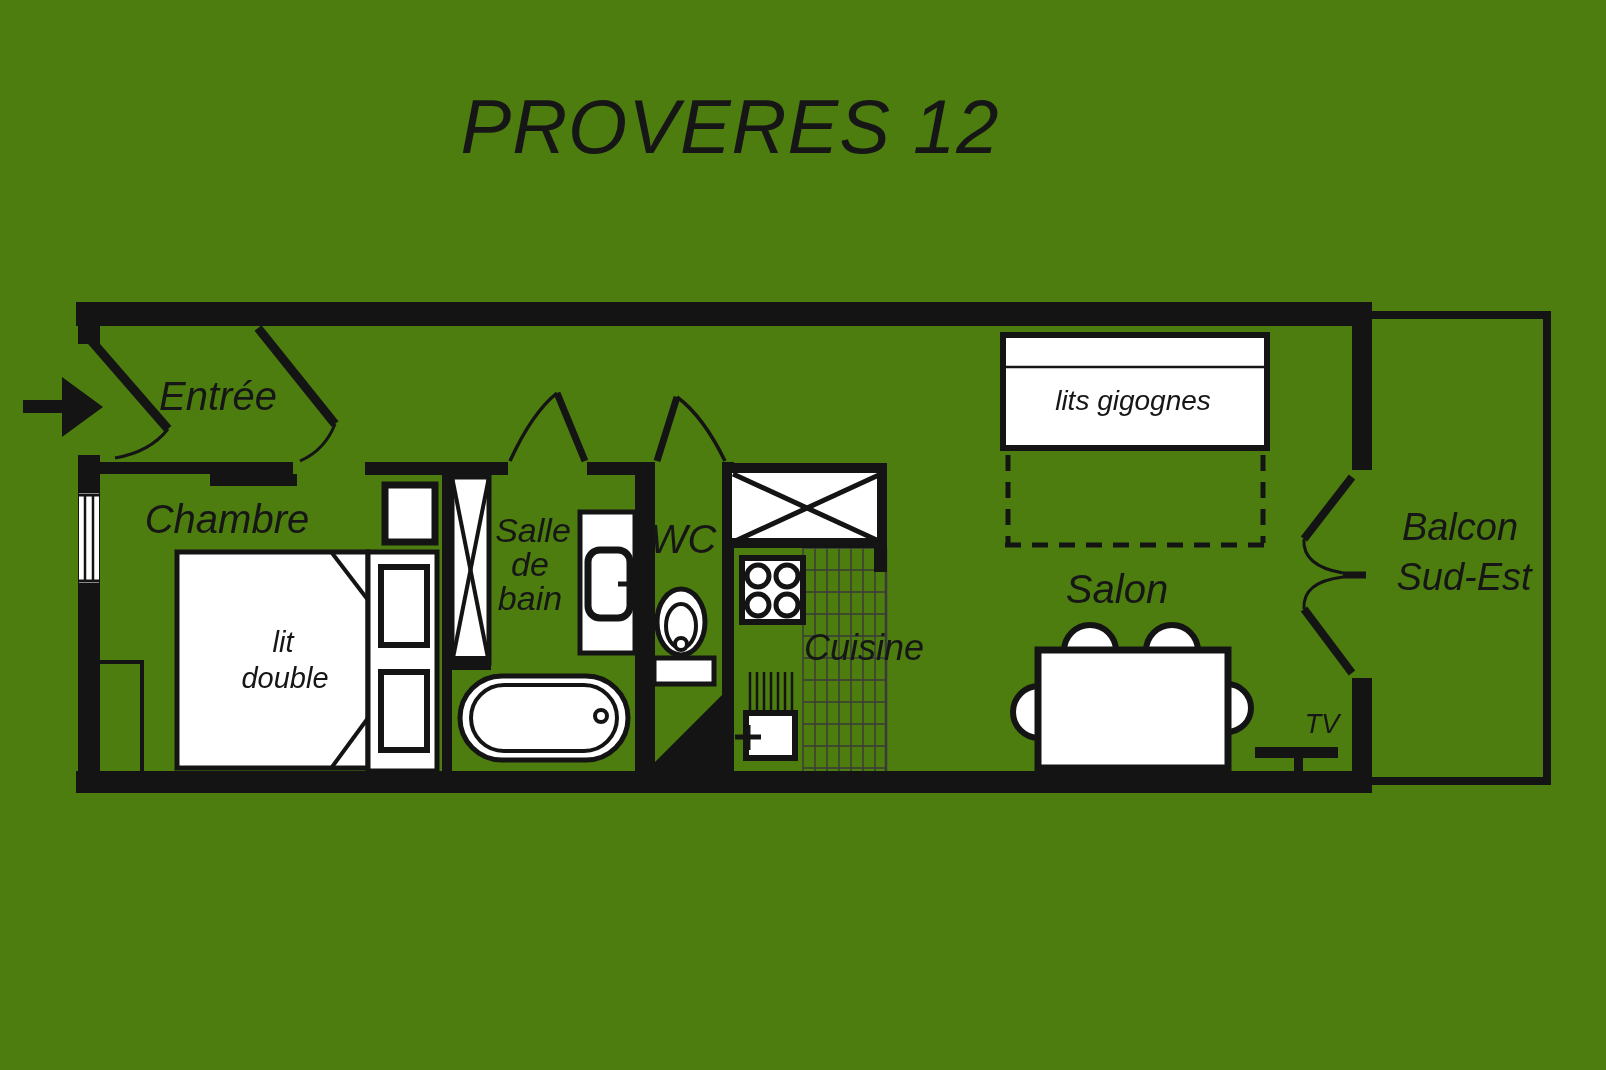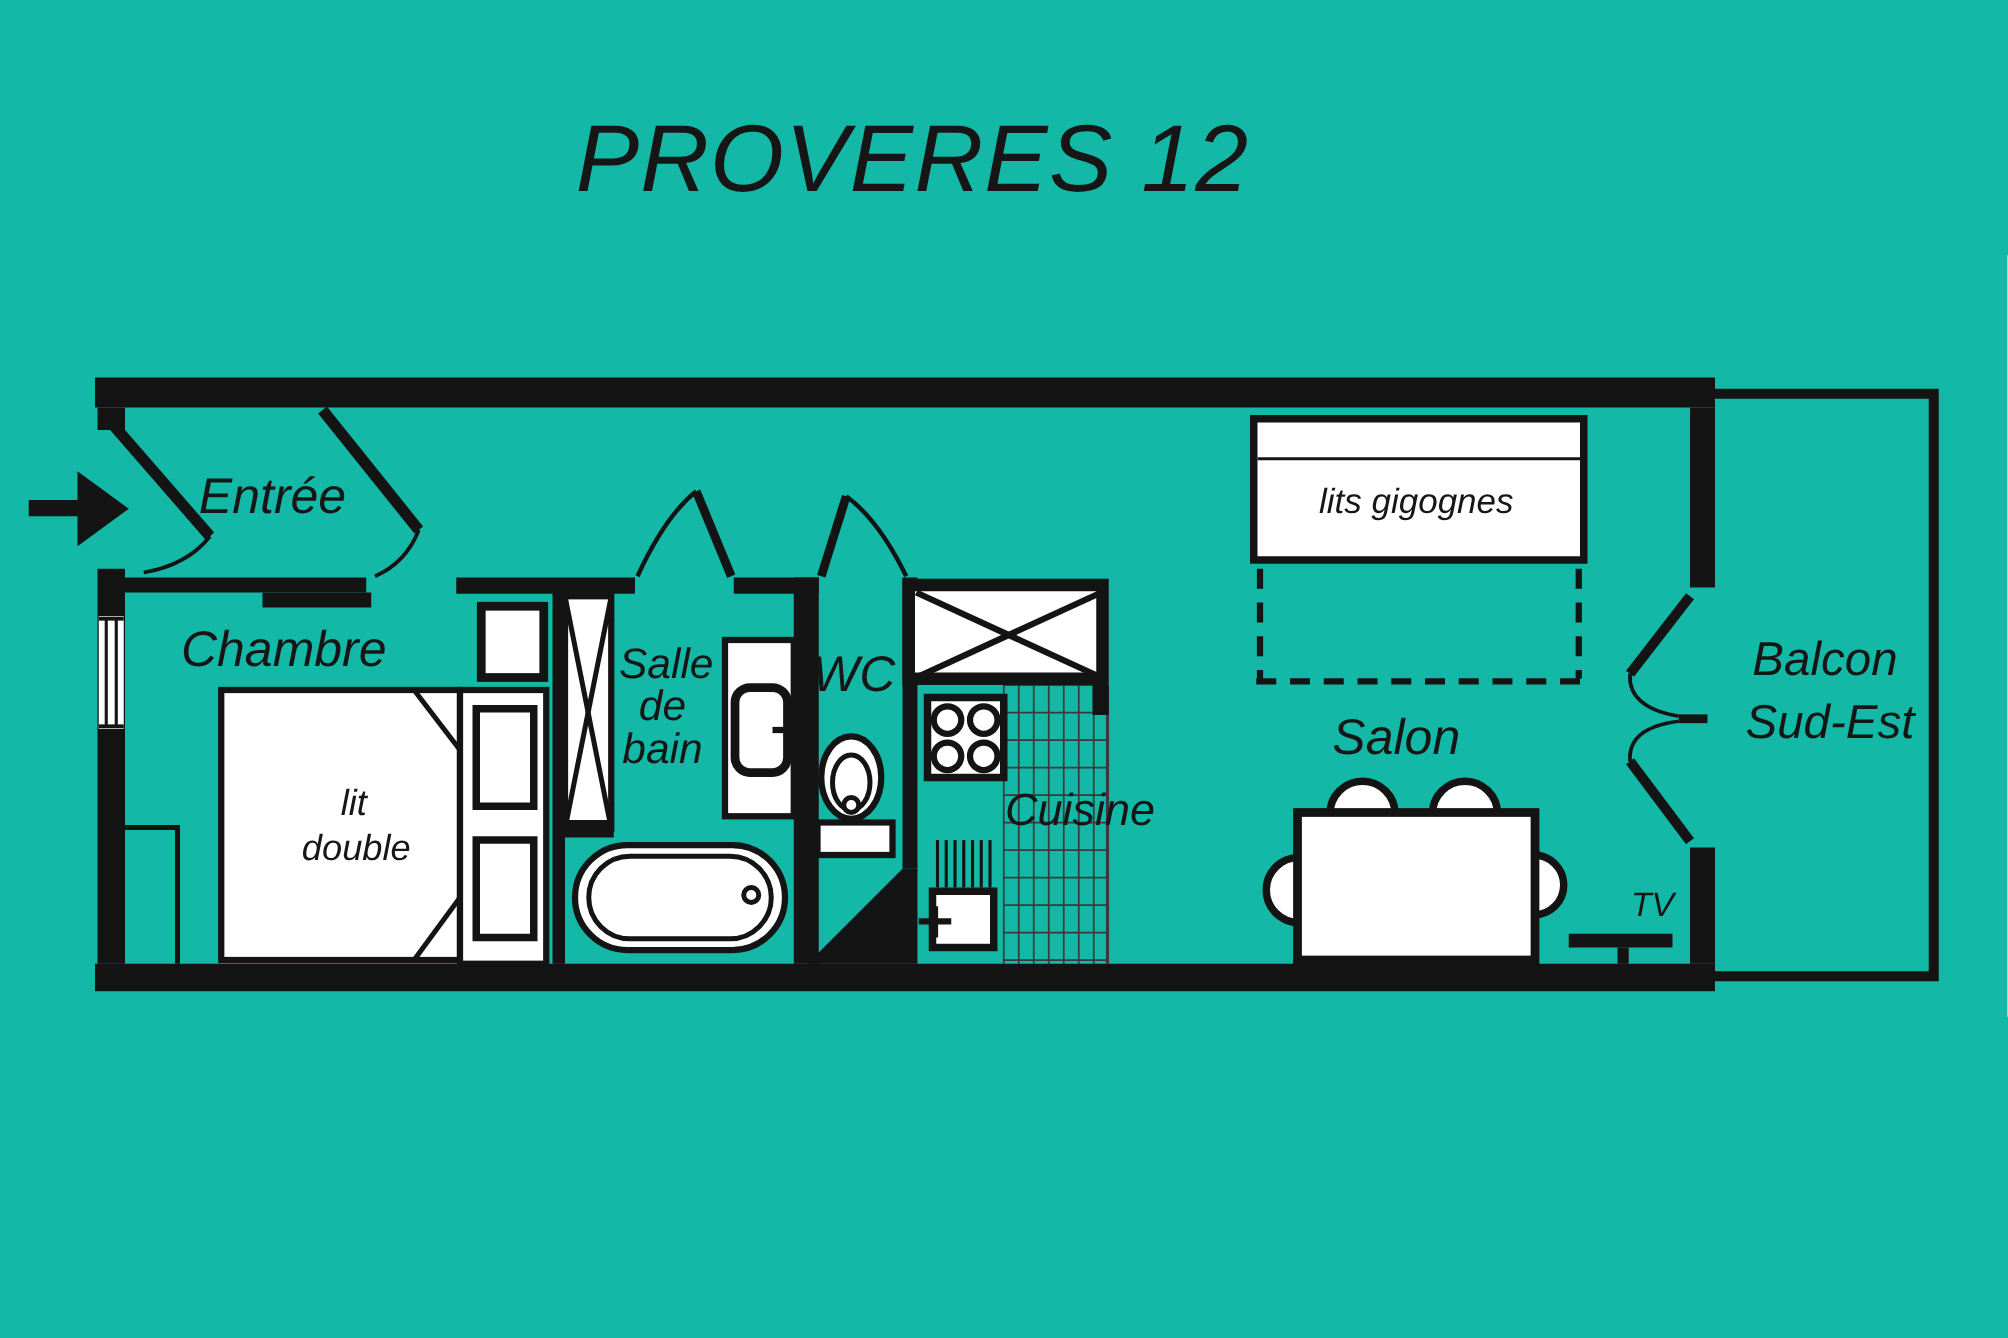--- a/index.html
+++ b/index.html
@@ -1,16 +1,16 @@
 <!DOCTYPE html>
 <html><head>
 <meta charset="utf-8">
 <style>
   html,body{margin:0;padding:0;background:#ffffff;}
-  .page{position:relative;width:1606px;height:1070px;background:#14b8a6;overflow:hidden;
+  .page{position:relative;width:1606px;height:1070px;background:#4d7c0f;overflow:hidden;
         font-family:"Liberation Sans",sans-serif;}
   svg{display:block}
   text{font-family:"Liberation Sans",sans-serif;font-style:italic;fill:#161616;}
   .t-title{font-size:76px;letter-spacing:1px;}
   .t-room{font-size:40px;}
   .t-mid{font-size:34px;}
   .t-small{font-size:29px;}
   .t-tiny{font-size:27px;}
 </style>
 </head>

